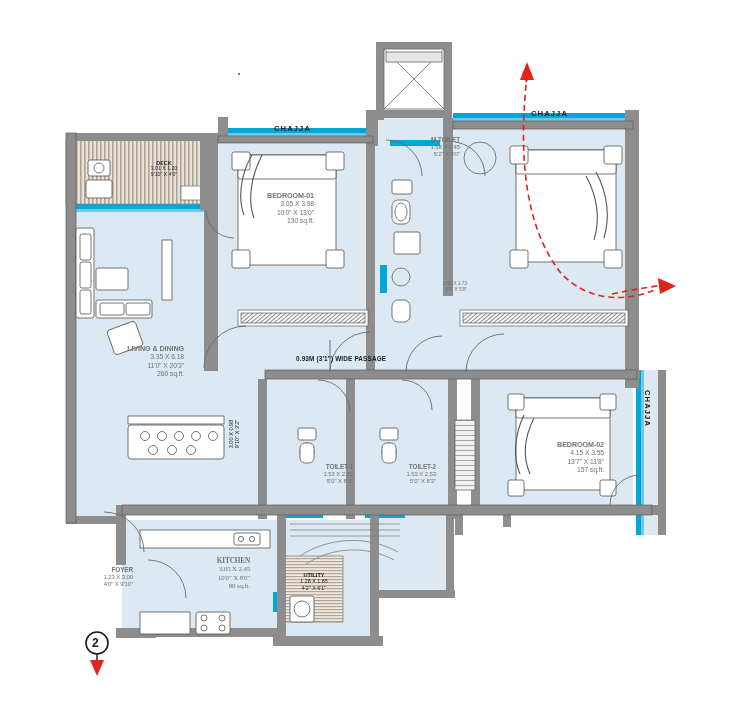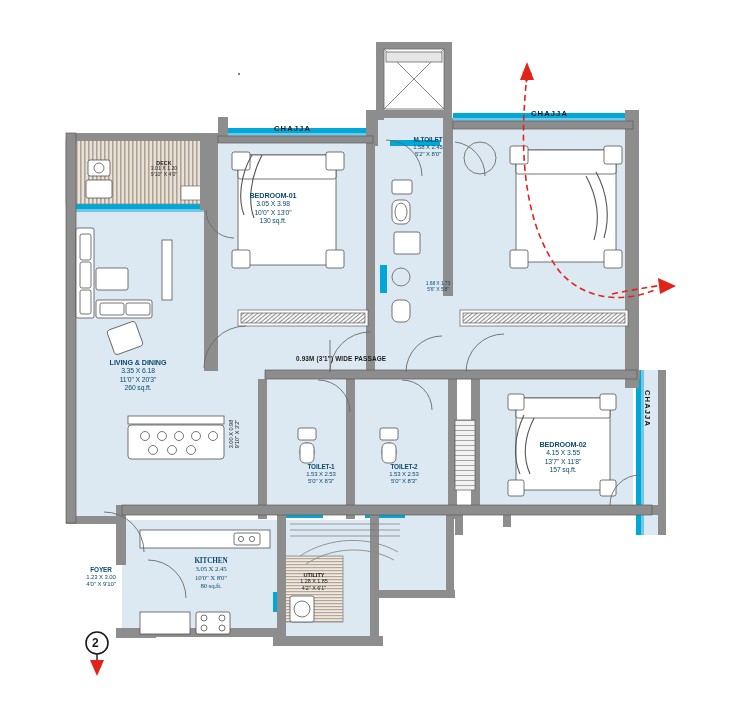--- a/index.html
+++ b/index.html
@@ -1,19 +1,19 @@
 <!DOCTYPE html>
 <html><head>
 <meta charset="utf-8">
 <style>
   html,body{margin:0;padding:0;background:#ffffff;}
   body{width:745px;height:709px;font-family:"Liberation Sans",sans-serif;}
   #plan{position:relative;width:745px;height:709px;overflow:hidden;background:#fff;}
   #svgroot{position:absolute;left:0;top:0;}
-  .lbl{position:absolute;text-align:center;color:#0c4a6e;line-height:1.18;
+  .lbl{position:absolute;text-align:right;color:#737373;line-height:1.18;
        font-family:"Liberation Sans",sans-serif;letter-spacing:-0.1px;white-space:nowrap;}
   .lbl .nm{font-size:7.2px;font-weight:bold;}
   .lbl .dm{font-size:6.8px;}
   .lbl .ar{font-size:6.8px;}
   .tiny .nm{font-size:6.4px;font-weight:bold;}
   .tiny .dm{font-size:6.0px;}
   .mini .dm{font-size:5.0px;}
   .chj{position:absolute;font-size:7.6px;font-weight:bold;letter-spacing:1.1px;color:#1a1a1a;}
   .chjv{position:absolute;font-size:7.6px;font-weight:bold;letter-spacing:1.1px;color:#1a1a1a;
         transform:rotate(90deg);transform-origin:left top;}
@@ -345,21 +345,21 @@
   </div>
 
 
   <div class="lbl" style="left:522px;top:413px;width:82px;margin-top:28px;">
     <div class="nm">BEDROOM-02</div>
     <div class="dm">4.15 X 3.55</div>
     <div class="dm">13'7" X 11'8"</div>
     <div class="ar">157 sq.ft.</div>
   </div>
 
-  <div class="lbl" style="left:92px;top:359px;width:92px;">
+  <div class="lbl" style="left:92px;top:345px;width:92px;">
     <div class="nm">LIVING &amp; DINING</div>
     <div class="dm">3.35 X 6.18</div>
     <div class="dm">11'0" X 20'3"</div>
     <div class="ar">260 sq.ft.</div>
   </div>
 
   <div class="lbl" style="left:172px;top:557px;width:78px;font-family:Liberation Serif, serif;">
     <div class="nm">KITCHEN</div>
     <div class="dm">3.05 X 2.45</div>
     <div class="dm">10'0" X 8'0"</div>

